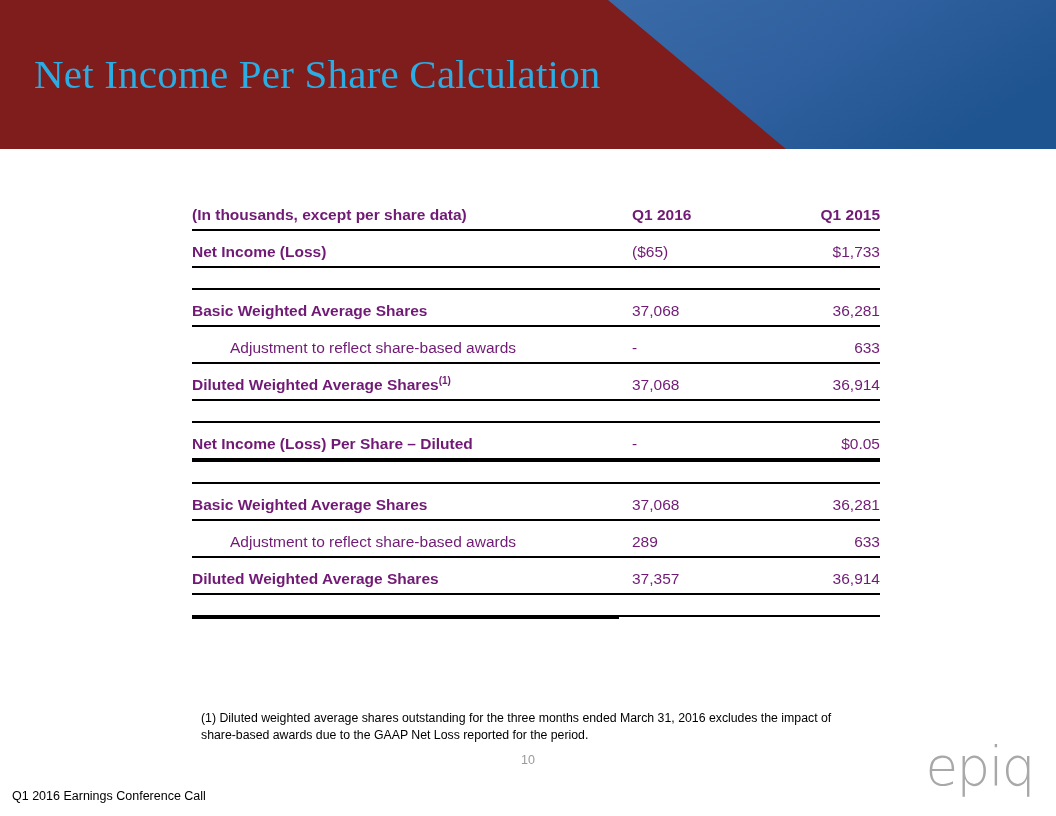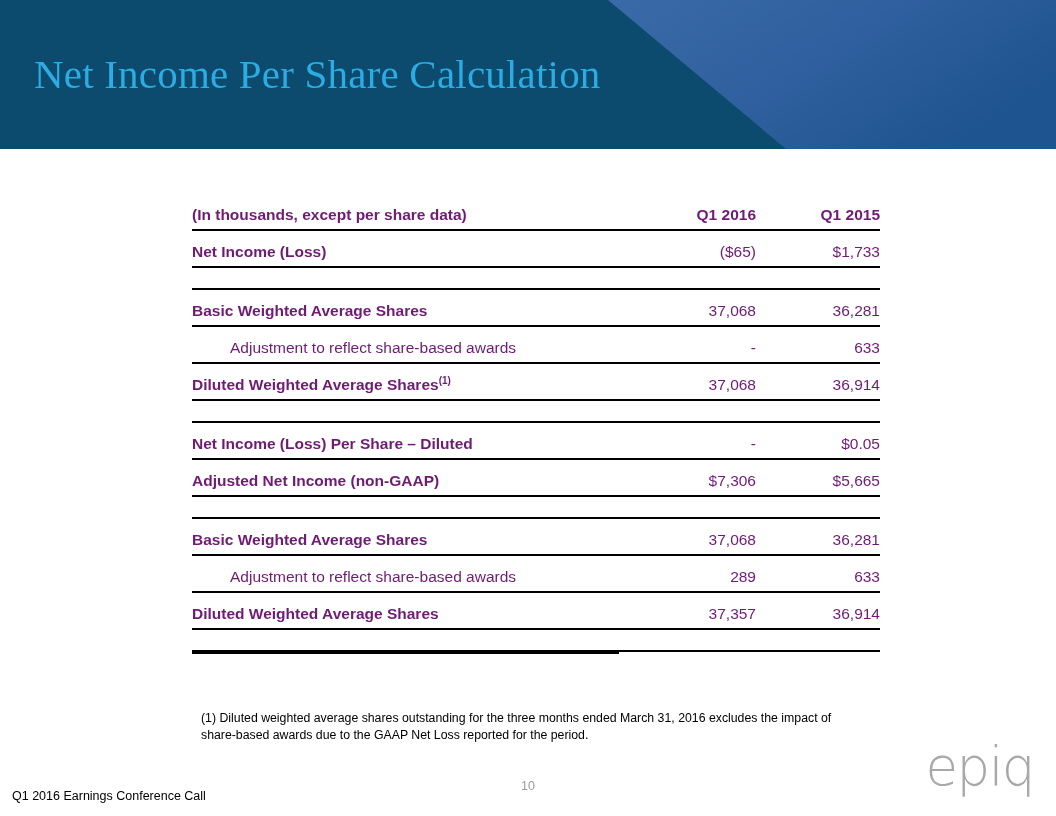--- a/index.html
+++ b/index.html
@@ -16,21 +16,21 @@
     color: #000000;
   }
 
   
   #header-band {
     position: absolute;
     left: 0;
     top: 0;
     width: 1056px;
     height: 149px;
-    background: #0c4a6e;
+    background: #7f1d1d;
     overflow: hidden;
   }
   #header-accent {
     position: absolute;
     left: 0;
     top: 0;
     width: 1056px;
     height: 149px;
   }
   #page-title {
@@ -58,21 +58,21 @@
     width: 688px;
     table-layout: fixed;
   }
   table.fin td {
     padding: 0;
     vertical-align: bottom;
     font-size: 15.5px;
     color: #701a75;
   }
   .c-label { width: 440px; }
-  .c-2016  { width: 124px; text-align: right; }
+  .c-2016  { width: 124px; text-align: left; }
   .c-2015  { width: 124px; text-align: right; }
 
   
   tr.row td {
     height: 30px;
     padding-bottom: 5px;
     line-height: 19px;
   }
   tr.row.bold td { font-weight: bold; }
   tr.row td.c-2016, tr.row td.c-2015 { font-weight: normal; }
@@ -121,21 +121,21 @@
     position: absolute;
     left: 12px;
     top: 789px;
     font-size: 12.5px;
     color: #000000;
     white-space: nowrap;
   }
   #page-number {
     position: absolute;
     left: 0;
-    top: 779px;
+    top: 753px;
     width: 1056px;
     text-align: center;
     font-size: 12.5px;
     color: #9a9a9a;
   }
   #brand-logo {
     position: absolute;
     right: 22px;
     top: 745px;
     font-size: 53px;
@@ -251,25 +251,20 @@
         <td class="c-label">Net Income (Loss) Per Share – Diluted</td>
         <td class="c-2016">-</td>
         <td class="c-2015">$0.05</td>
       </tr>
       <tr class="rule">
         <td colspan="3">
             <div class="bar"></div>
           </td>
       </tr>
 
-      <tr class="row bold">
-        <td class="c-label">Adjusted Net Income  (non-GAAP)</td>
-        <td class="c-2016">$7,306</td>
-        <td class="c-2015">$5,665</td>
-      </tr>
       <tr class="rule">
         <td colspan="3">
             <div class="bar"></div>
           </td>
       </tr>
 
       <tr class="gap">
           <td colspan="3"></td>
         </tr>
 

